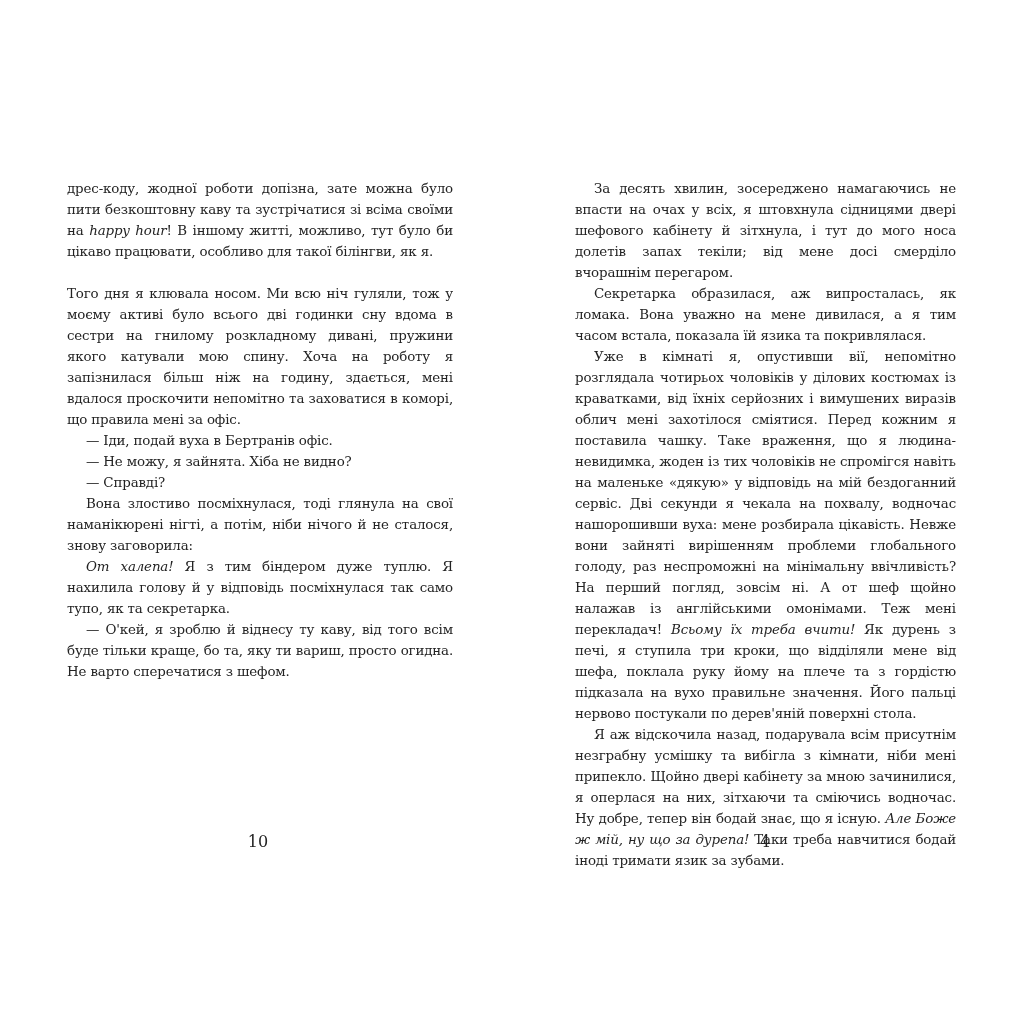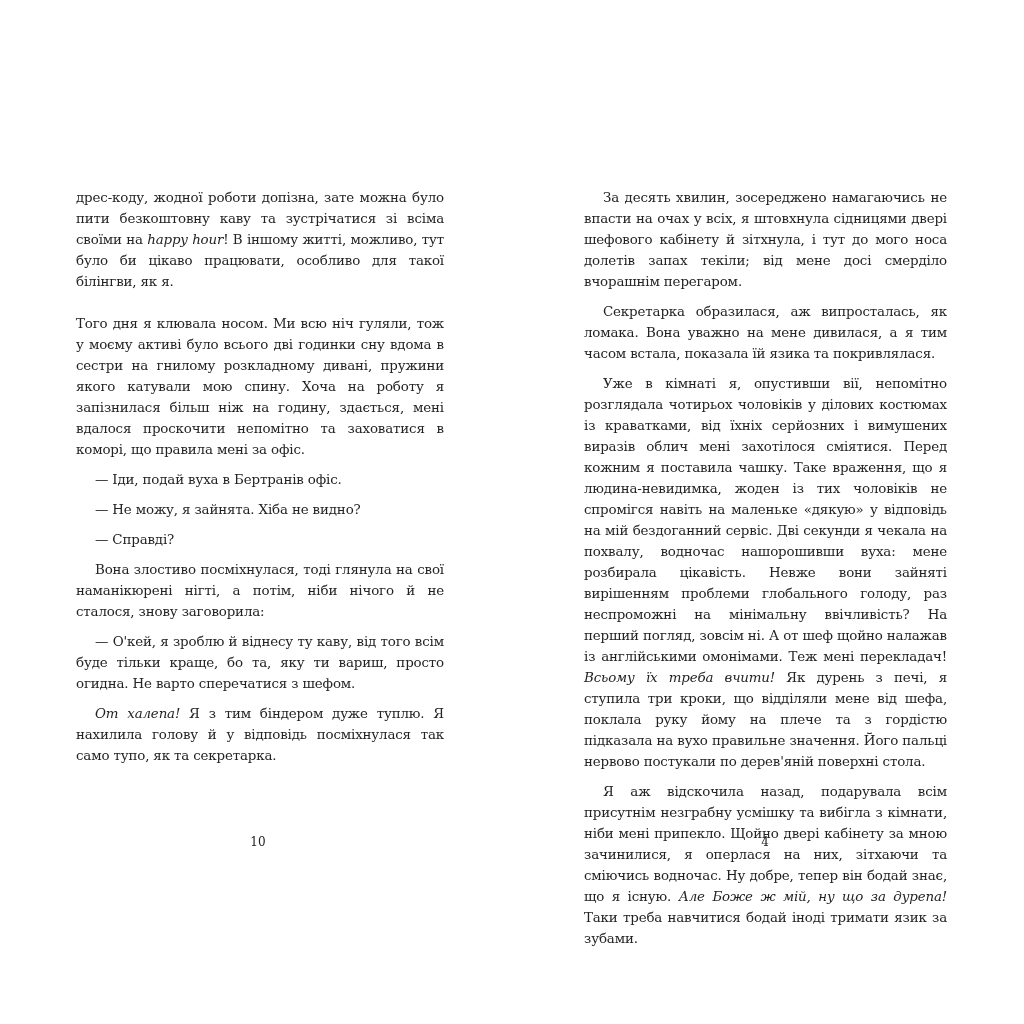--- a/index.html
+++ b/index.html
@@ -22,50 +22,50 @@
   .page.left { left: 67px; width: 386px; }
   .page.right { left: 575px; width: 381px; }
   .text-block {
     font-size: 13.4px;
     line-height: 21px;
     letter-spacing: -0.15px;
     text-align: justify;
     hyphens: manual;
   }
   .para {
-    margin: 9px;
+    margin: 0;
     text-indent: 0;
   }
   .para.indent { text-indent: 19px; }
   .para.gap-before { margin-top: 21px; }
   .para em { font-style: italic; }
   .page-number {
     position: absolute;
     top: 834px;
-    font-size: 12px;
+    font-size: 16px;
     line-height: 16px;
     width: 40px;
     text-align: center;
   }
   .page-number.left { left: 238px; }
   .page-number.right { left: 745px; }
 </style>
 </head>
 <body>
 
 <div class="page left">
   <div class="text-block">
       <p class="para"><span>дрес-коду, жодної роботи допізна, зате можна було пити без­коштовну каву та зустрічатися зі всіма своїми на </span><em>happy hour</em><span>! В іншому житті, можливо, тут було би цікаво працювати, особливо для такої білінгви, як я.</span></p>
       <p class="para gap-before"><span>Того дня я клювала носом. Ми всю ніч гуляли, тож у моєму активі було всього дві годинки сну вдома в сестри на гнило­му розкладному дивані, пружини якого катували мою спину. Хоча на роботу я запізнилася більш ніж на годину, здається, мені вдалося проскочити непомітно та заховатися в коморі, що правила мені за офіс.</span></p>
       <p class="para indent"><span>— Іди, подай вуха в Бертранів офіс.</span></p>
       <p class="para indent"><span>— Не можу, я зайнята. Хіба не видно?</span></p>
       <p class="para indent"><span>— Справді?</span></p>
       <p class="para indent"><span>Вона злостиво посміхнулася, тоді глянула на свої нама­нікюрені нігті, а потім, ніби нічого й не сталося, знову заго­ворила:</span></p>
+      <p class="para indent"><em>От халепа!</em><span> Я з тим біндером дуже туплю. Я нахилила го­лову й у відповідь посміхнулася так само тупо, як та секре­тарка.</span></p>
       <p class="para indent"><span>— О'кей, я зроблю й віднесу ту каву, від того всім буде тільки краще, бо та, яку ти вариш, просто огидна. Не варто сперечатися з шефом.</span></p>
-      <p class="para indent"><em>От халепа!</em><span> Я з тим біндером дуже туплю. Я нахилила го­лову й у відповідь посміхнулася так само тупо, як та секре­тарка.</span></p>
     </div>
 </div>
 <div class="page-number left">10</div>
 
 <div class="page right">
   <div class="text-block">
       <p class="para indent"><span>За десять хвилин, зосереджено намагаючись не впасти на очах у всіх, я штовхнула сідницями двері шефового кабі­нету й зітхнула, і тут до мого носа долетів запах текіли; від мене досі смерділо вчорашнім перегаром.</span></p>
       <p class="para indent"><span>Секретарка образилася, аж випросталась, як ломака. Вона уважно на мене дивилася, а я тим часом встала, показала їй язика та покривлялася.</span></p>
       <p class="para indent"><span>Уже в кімнаті я, опустивши вії, непомітно розглядала чо­тирьох чоловіків у ділових костюмах із краватками, від їхніх серйозних і вимушених виразів облич мені захотілося смія­тися. Перед кожним я поставила чашку. Таке враження, що я людина-невидимка, жоден із тих чоловіків не спромігся навіть на маленьке «дякую» у відповідь на мій бездоганний сервіс. Дві секунди я чекала на похвалу, водночас нашоро­шивши вуха: мене розбирала цікавість. Невже вони зайняті вирішенням проблеми глобального голоду, раз неспромож­ні на мінімальну ввічливість? На перший погляд, зовсім ні. А от шеф щойно налажав із англійськими омонімами. Теж мені перекладач! </span><em>Всьому їх треба вчити!</em><span> Як дурень з печі, я ступила три кроки, що відділяли мене від шефа, поклала руку йому на плече та з гордістю підказала на вухо правиль­не значення. Його пальці нервово постукали по дерев'яній поверхні стола.</span></p>
       <p class="para indent"><span>Я аж відскочила назад, подарувала всім присутнім не­зграбну усмішку та вибігла з кімнати, ніби мені припекло. Щойно двері кабінету за мною зачинилися, я оперлася на них, зітхаючи та сміючись водночас. Ну добре, тепер він бо­дай знає, що я існую. </span><em>Але Боже ж мій, ну що за дурепа!</em><span> Таки треба навчитися бодай іноді тримати язик за зубами.</span></p>

